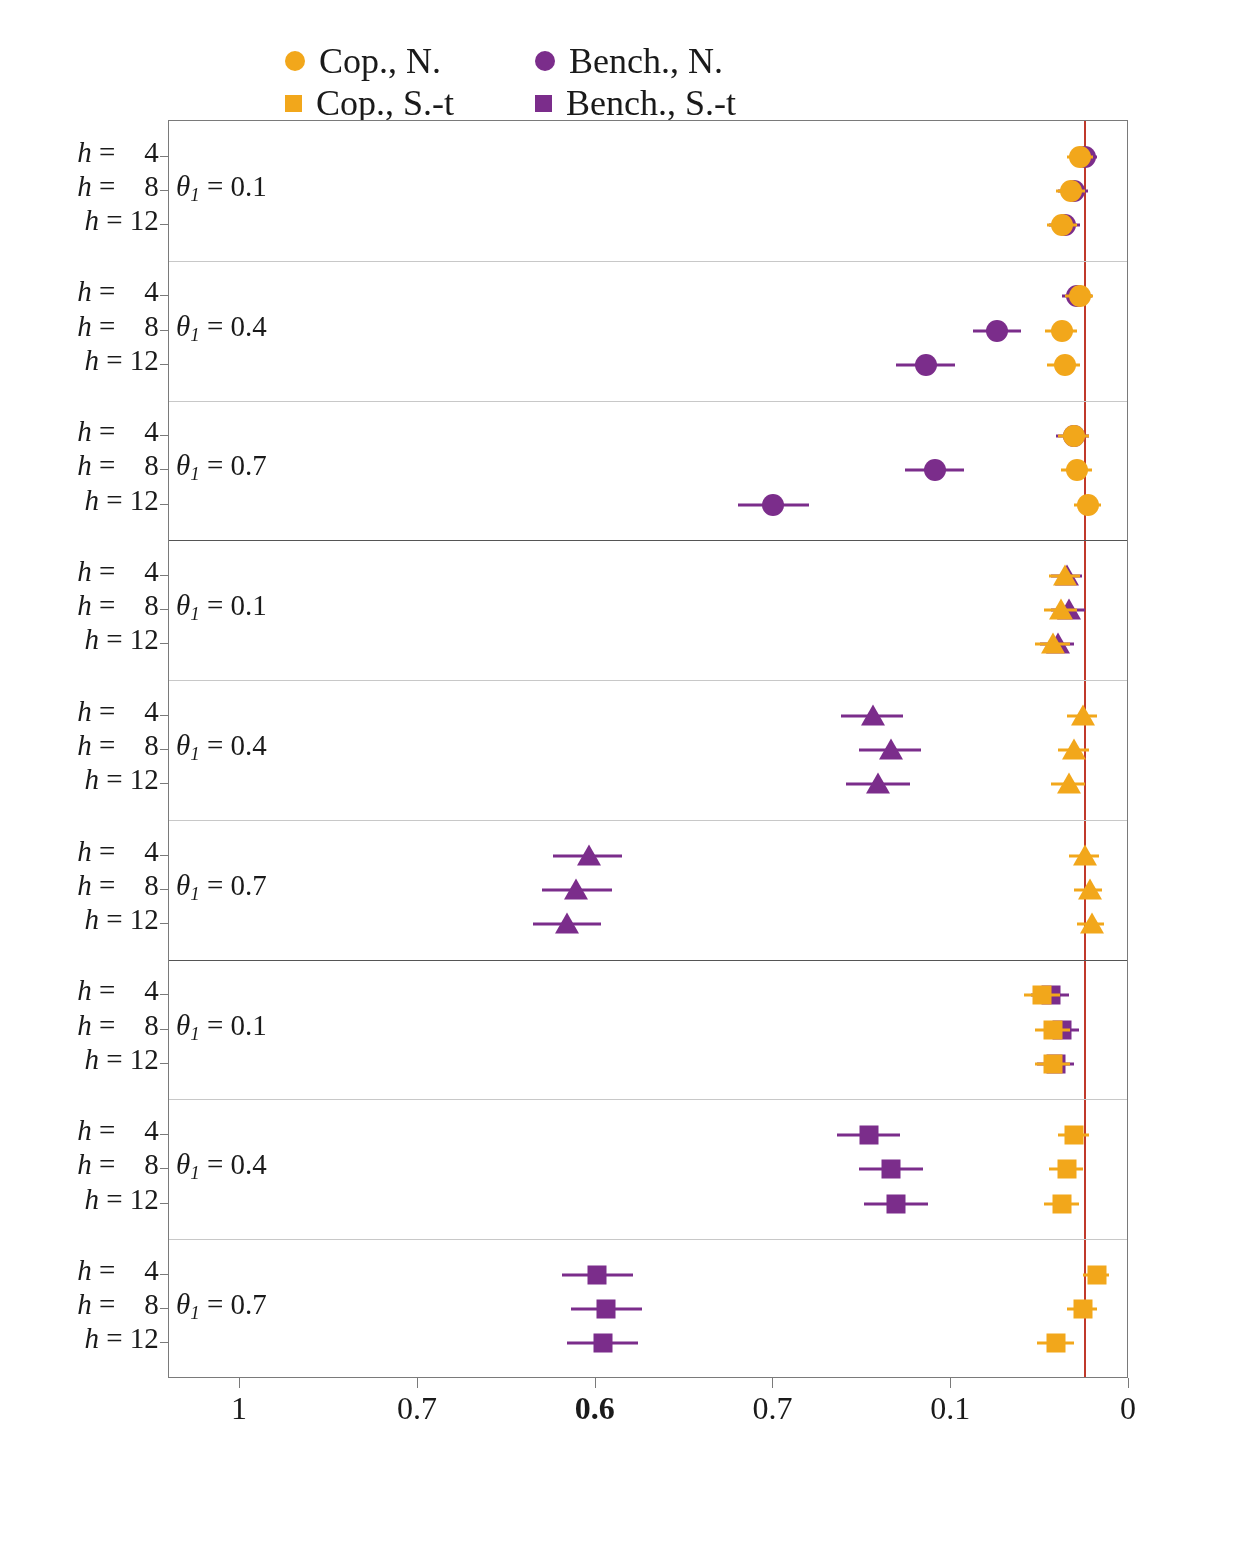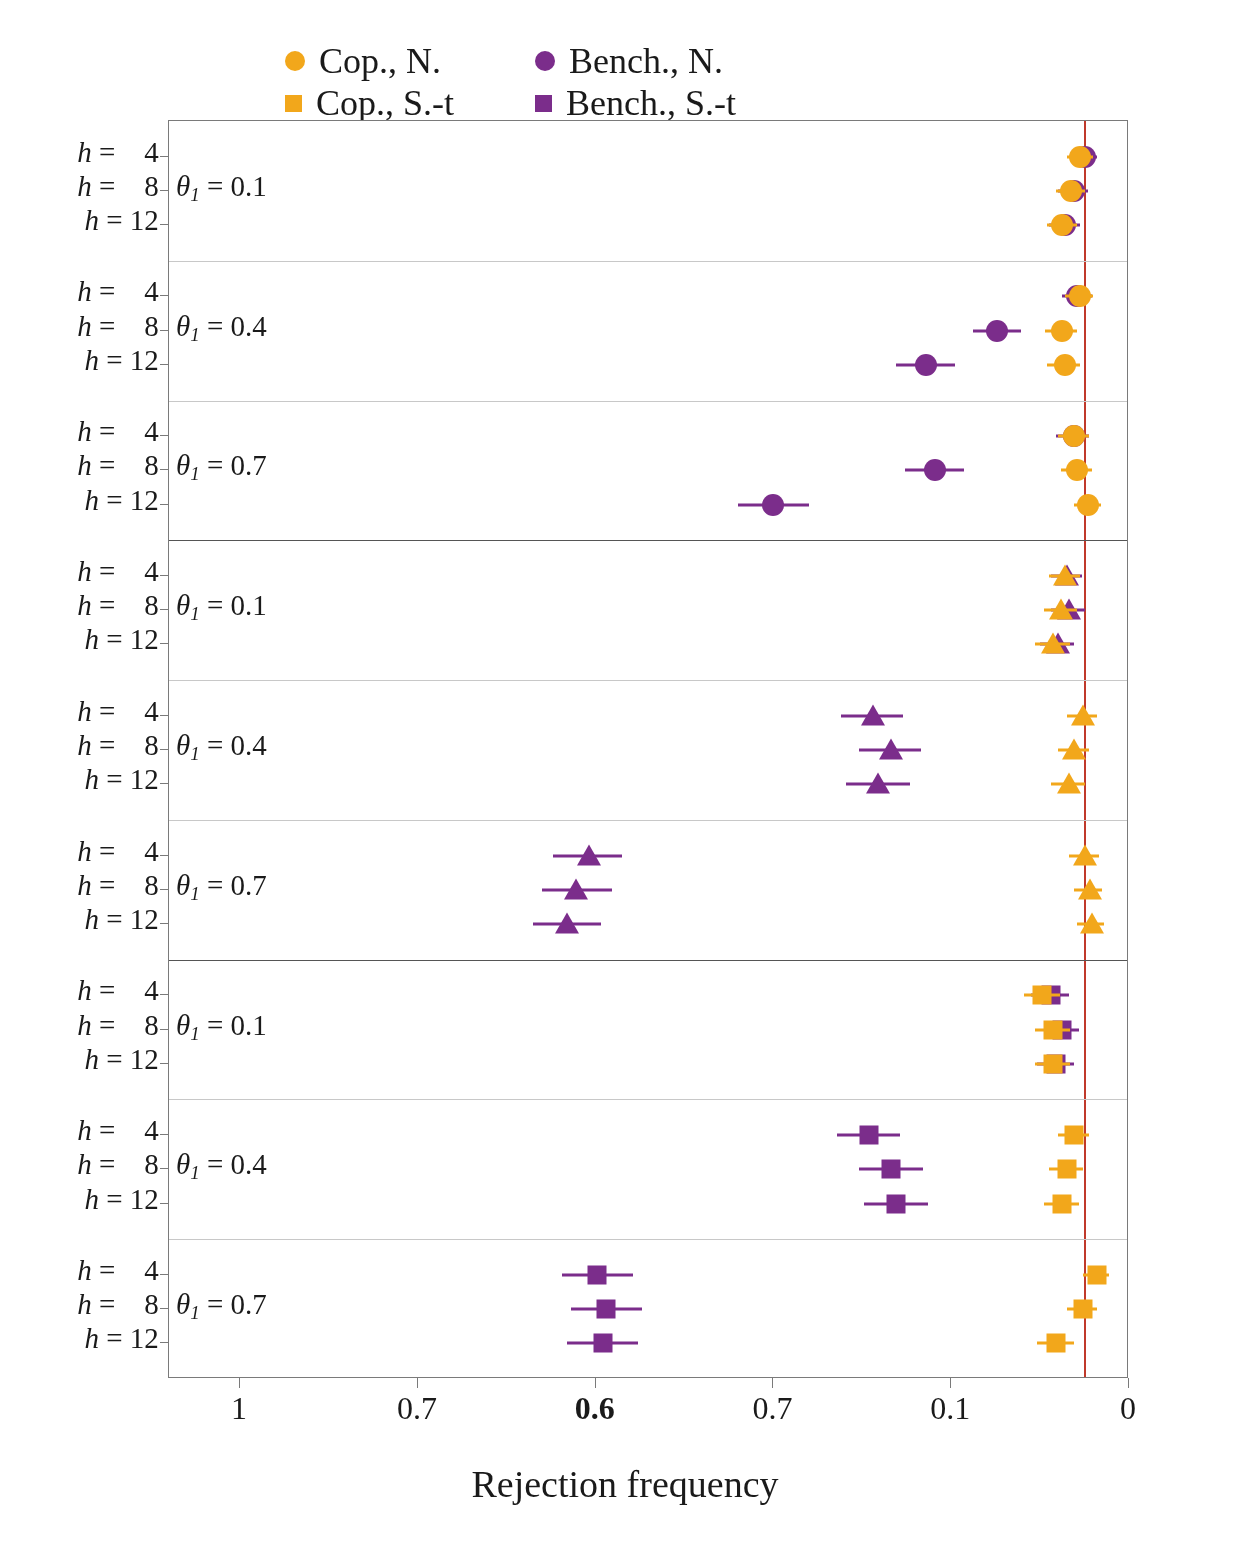--- a/index.html
+++ b/index.html
@@ -396,21 +396,20 @@
       <div class="xtick-mark" style="left: 426.667px;"></div>
       <div class="xtick-lab" style="left: 426.667px; font-weight: bold;">0.6</div>
       <div class="xtick-mark" style="left: 604.444px;"></div>
       <div class="xtick-lab" style="left: 604.444px;">0.7</div>
       <div class="xtick-mark" style="left: 782.222px;"></div>
       <div class="xtick-lab" style="left: 782.222px;">0.1</div>
       <div class="xtick-mark" style="left: 960px;"></div>
       <div class="xtick-lab" style="left: 960px;">0</div>
     </div>
 
-  <div id="xlabel">Rejection frequency</div>
 
 <div class="theta-lab" style="top: 169.889px;"><i>θ</i><span class="sub">1</span> = 0.1</div>
     <div class="theta-lab" style="top: 309.667px;"><i>θ</i><span class="sub">1</span> = 0.4</div>
     <div class="theta-lab" style="top: 449.444px;"><i>θ</i><span class="sub">1</span> = 0.7</div>
     <div class="theta-lab" style="top: 589.222px;"><i>θ</i><span class="sub">1</span> = 0.1</div>
     <div class="theta-lab" style="top: 729px;"><i>θ</i><span class="sub">1</span> = 0.4</div>
     <div class="theta-lab" style="top: 868.778px;"><i>θ</i><span class="sub">1</span> = 0.7</div>
     <div class="theta-lab" style="top: 1008.56px;"><i>θ</i><span class="sub">1</span> = 0.1</div>
     <div class="theta-lab" style="top: 1148.33px;"><i>θ</i><span class="sub">1</span> = 0.4</div>
     <div class="theta-lab" style="top: 1288.11px;"><i>θ</i><span class="sub">1</span> = 0.7</div>

